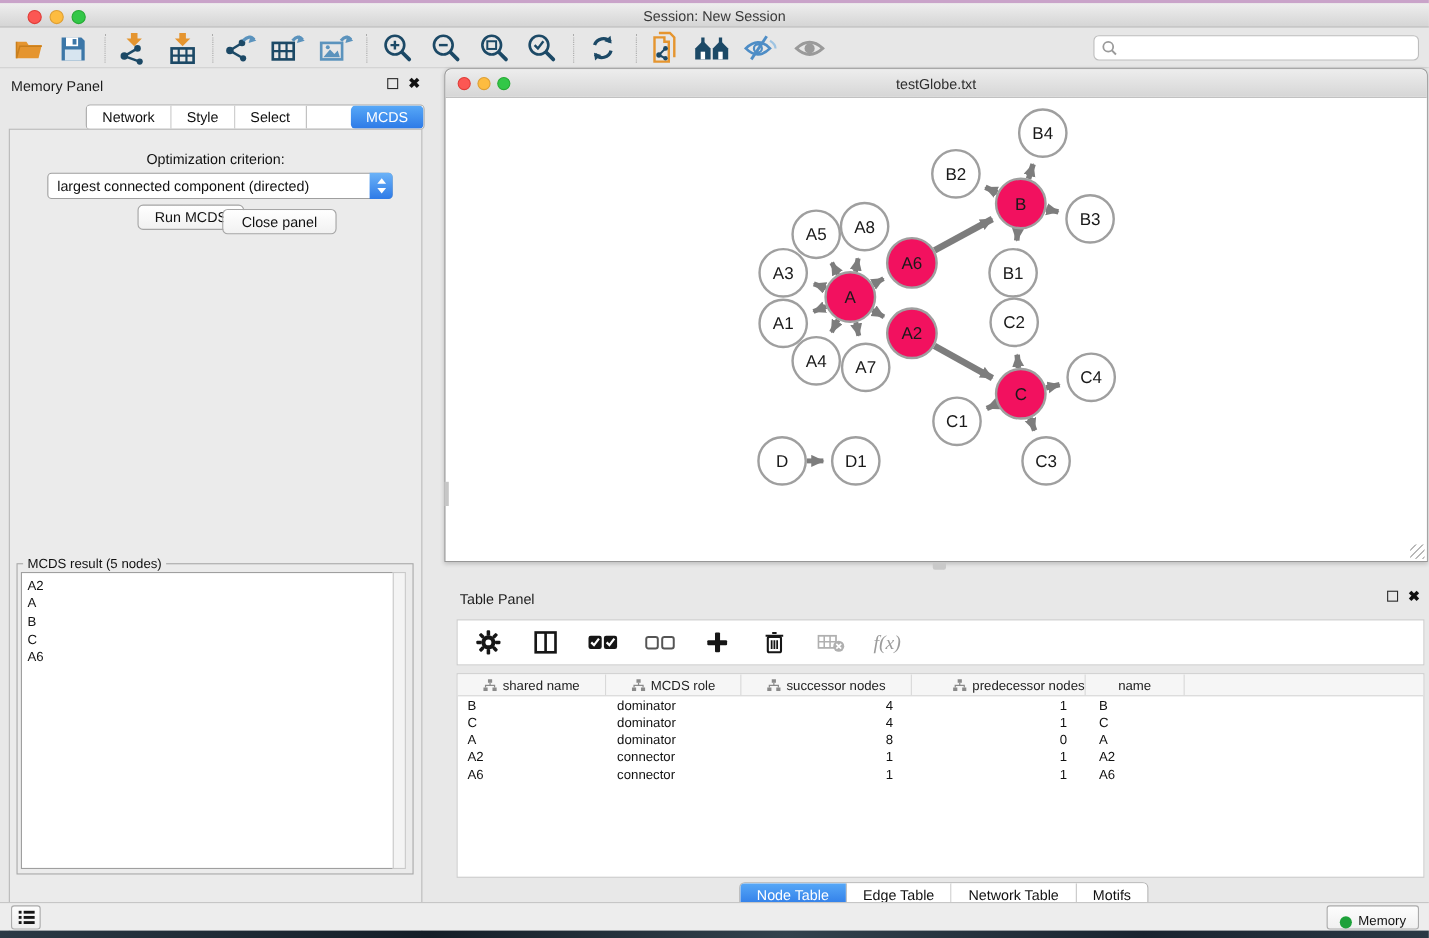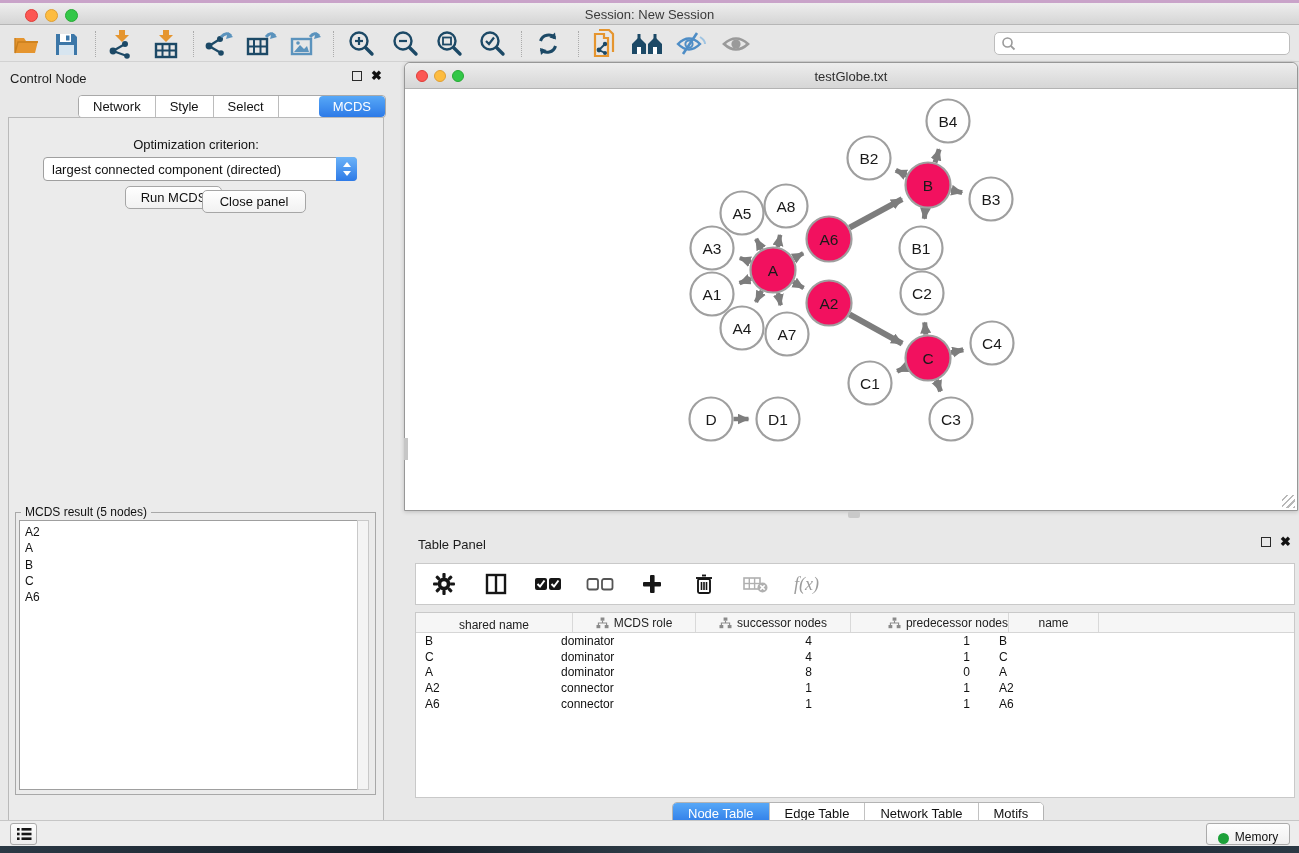--- a/index.html
+++ b/index.html
@@ -268,21 +268,21 @@
     <div class="searchbox">
       <svg width="16" height="16" viewBox="0 0 16 16">
         <circle cx="6.5" cy="6.5" r="4.5" fill="none" stroke="#9a9a9a" stroke-width="1.6"></circle>
         <line x1="9.8" y1="9.8" x2="13.5" y2="13.5" stroke="#9a9a9a" stroke-width="1.8"></line>
       </svg>
       <input placeholder="" style="">
     </div>
   </div>
 
   <div class="control-panel">
-    <div class="cp-header">Control Node</div>
+    <div class="cp-header">Memory Panel</div>
     <div class="panel-btns">
       <span class="float-glyph"></span>
       <span class="close-glyph">✖</span>
     </div>
     <div class="cp-tabs">
         <span class="cp-tab">Network</span>
         <span class="cp-tab">Style</span>
         <span class="cp-tab">Select</span>
         <span class="cp-tab active">MCDS</span>
       </div>
@@ -467,21 +467,21 @@
           <line x1="11.6" y1="4" x2="11.6" y2="15" stroke="#b0b0b0" stroke-width="1.4"></line>
           <line x1="1" y1="9.5" x2="17" y2="9.5" stroke="#b0b0b0" stroke-width="1.4"></line>
           <circle cx="19.5" cy="13.5" r="5" fill="#b0b0b0"></circle>
           <path d="M17.3 11.3 L21.7 15.7 M21.7 11.3 L17.3 15.7" stroke="#fff" stroke-width="1.6"></path>
         </svg>
       </span>
       <span class="fx">f(x)</span>
     </div>
     <div class="tp-table">
       <div class="thead" id="table-head">
-          <div class="th" style="width: 157px; flex-direction: column;">
+          <div class="th" style="width: 135px;">
             <svg width="13" height="12" viewBox="0 0 13 12">
               <rect x="4.6" y="0.5" width="3.8" height="3.2" fill="#8a8a8a"></rect>
               <rect x="0.5" y="8" width="3.8" height="3.2" fill="#8a8a8a"></rect>
               <rect x="8.7" y="8" width="3.8" height="3.2" fill="#8a8a8a"></rect>
               <path d="M6.5 3.7 L6.5 6 M2.4 8 L2.4 6 L10.6 6 L10.6 8" fill="none" stroke="#8a8a8a" stroke-width="1.1"></path>
             </svg>
             <span>shared name</span>
           </div>
           <div class="th" style="width: 123px;">
             <svg width="13" height="12" viewBox="0 0 13 12">

